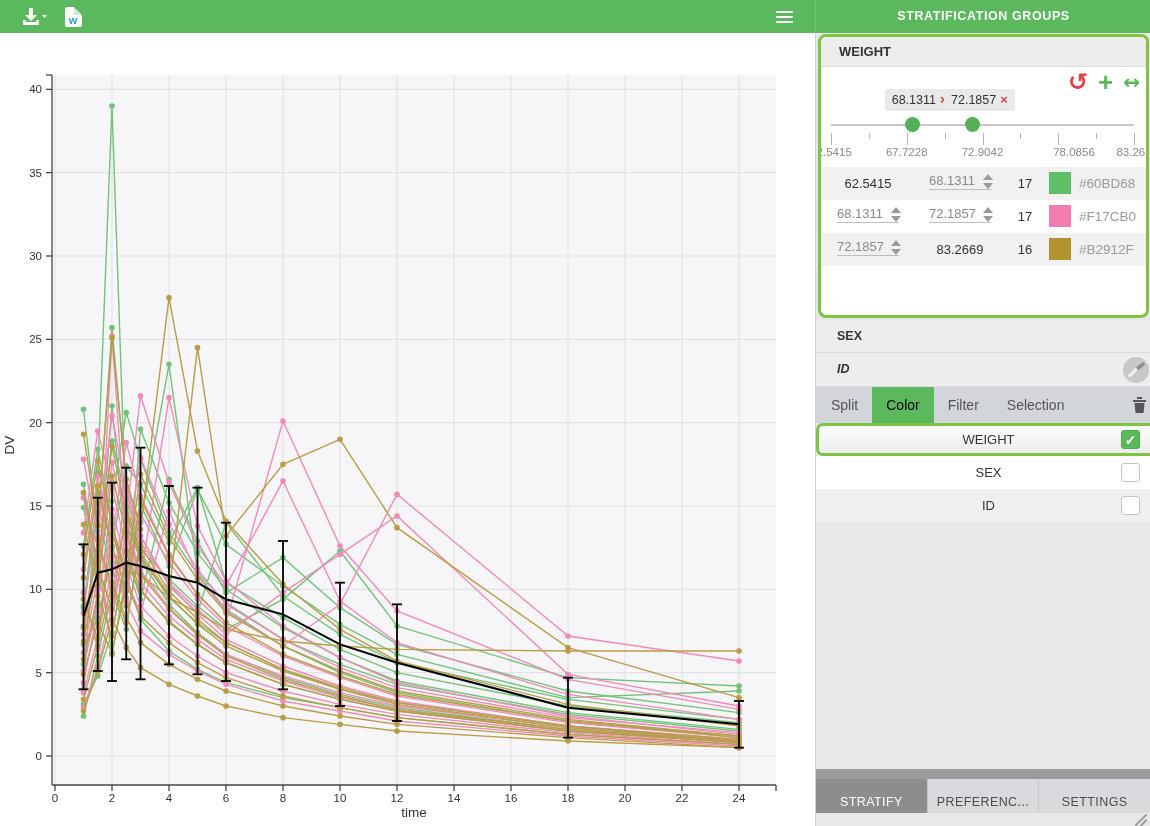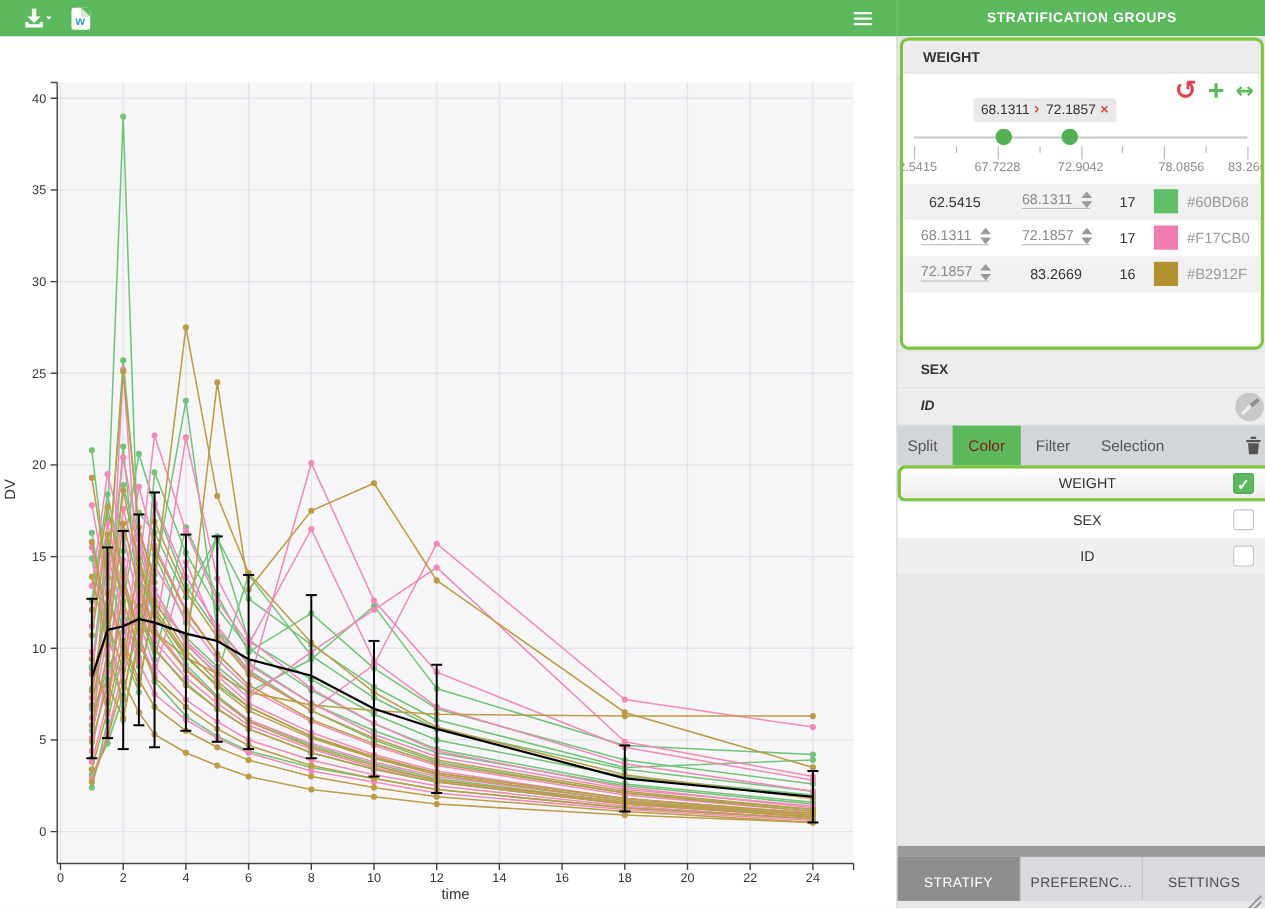--- a/index.html
+++ b/index.html
@@ -58,36 +58,36 @@
   .pal-icon{position:absolute;left:270px;top:7px;}
 
   .section-bar{position:relative;height:32px;line-height:32px;background:#ededed;border-bottom:1px solid #dcdcdc;font-weight:bold;font-size:12.5px;color:#333;padding-left:21px;cursor:pointer;}
   .section-bar.italic{font-style:italic;height:33px;line-height:33px;}
   .picker-disabled{position:absolute;right:12px;top:4px;width:26px;height:26px;border-radius:50%;background:#c8c8c8;cursor:pointer;}
   .picker-disabled .slash{position:absolute;left:3px;top:11px;width:20px;height:3px;background:#efefef;transform:rotate(-45deg);}
   .picker-disabled .brush{position:absolute;left:13px;top:7px;width:9px;height:4px;background:#8f8f8f;border-radius:1px;transform:rotate(-40deg);}
 
   .mode-tabs{position:relative;height:36px;background:#d2d5d9;display:flex;align-items:stretch;}
   .mtab{line-height:36px;padding:0 14px;font-size:14px;color:#555;cursor:pointer;}
-  .mtab.first{padding-left:9px;}
-  .mtab.active{background:#5cb85c;color:#7f1d1d;}
+  .mtab.first{padding-left:15px;}
+  .mtab.active{background:#5cb85c;color:#000000;}
   .trash{position:absolute;right:14px;top:9px;cursor:pointer;}
 
   .check-row{position:relative;height:33px;font-size:13px;color:#333;background:#fff;cursor:pointer;}
   .check-row.alt{background:#efefef;}
   .check-row .lbl{display:block;text-align:center;line-height:33px;}
   .check-row.hl{background:linear-gradient(#fdfdfd,#ececec);border:3px solid #7ec440;border-radius:7px;height:27px;}
   .check-row.hl .lbl{line-height:27px;}
   .cbox{position:absolute;right:21px;top:7px;width:19px;height:19px;background:#fff;border:1px solid #c4c4c4;border-radius:3px;box-sizing:border-box;cursor:pointer;}
   .check-row.hl .cbox{top:4px;right:18px;}
   .cbox.checked{background:#5cb85c;border-color:#4cae4c;color:#fff;font-weight:bold;font-size:14px;line-height:18px;text-align:center;}
 
   .filler{position:absolute;left:0;top:490px;width:335px;height:246px;background:#e8e8e8;}
   .strip{position:absolute;left:0;top:736px;width:335px;height:10px;background:#9b9b9b;}
-  .bottom-tabs{position:absolute;left:0;top:746px;width:335px;height:40px;display:flex;}
+  .bottom-tabs{position:absolute;left:0;top:746px;width:335px;height:34px;display:flex;}
   .btab{flex:1;line-height:47px;text-align:center;font-size:12.5px;color:#4d4d4d;background:#d8dadd;border-right:1px solid #c3c5c8;cursor:pointer;letter-spacing:.4px;}
   .btab.active{background:#8d8d8d;color:#fff;}
   .resize-h{position:absolute;right:1px;bottom:1px;width:14px;height:14px;cursor:nwse-resize;}
   .resize-h i{position:absolute;background:#9b9b9b;height:2px;transform:rotate(-45deg);}
   .resize-h i:nth-child(1){width:16px;left:-2px;top:8px;}
   .resize-h i:nth-child(2){width:9px;left:4px;top:11px;}
 </style>
 </head>
 <body>
 

